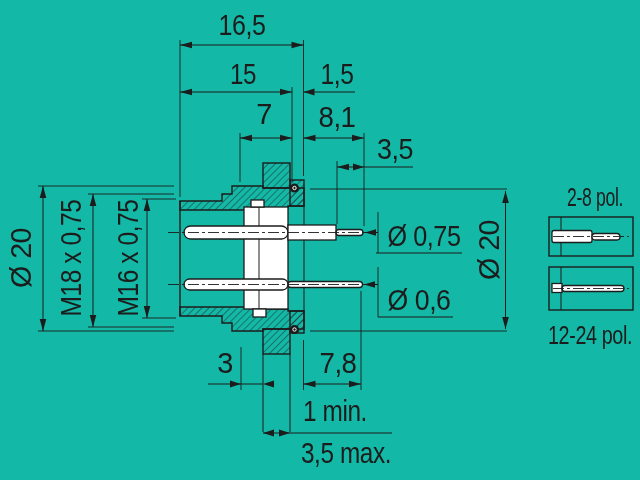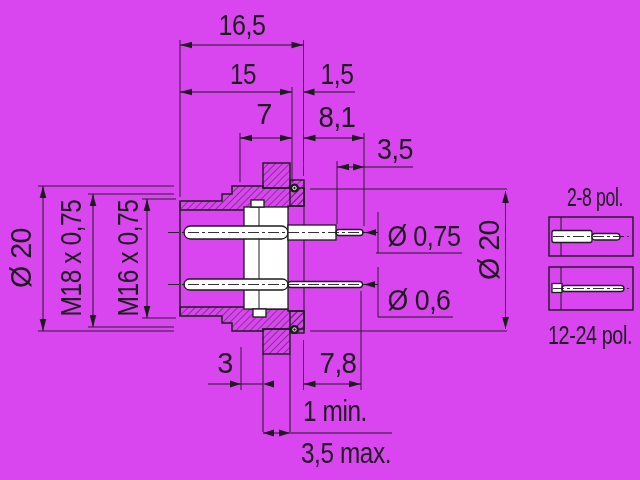--- a/index.html
+++ b/index.html
@@ -1,16 +1,16 @@
 <!DOCTYPE html>
 <html><head>
 <meta charset="utf-8">
 <style>
   html,body{margin:0;padding:0;background:#ffffff;}
-  .stage{position:relative;width:640px;height:480px;background:#d946ef;overflow:hidden;}
+  .stage{position:relative;width:640px;height:480px;background:#14b8a6;overflow:hidden;}
   svg{display:block;}
   .t{font-family:"Liberation Sans",sans-serif;font-size:29px;fill:#1c1c1c;text-anchor:middle;letter-spacing:-0.5px;}
   .ts{font-size:25px;}
   line,path.b,rect.b{stroke:#1c1c1c;}
   .w{stroke:#1c1c1c;stroke-width:0.9;}
   .d{stroke:#1c1c1c;stroke-width:1;}
   .b{stroke-width:1.4;fill:none;}
   .hatch{fill:url(#h);stroke:#1c1c1c;stroke-width:1.4;}
   .white{fill:#ffffff;stroke:#1c1c1c;stroke-width:1.3;}
   .cl{stroke:#1c1c1c;stroke-width:0.9;stroke-dasharray:11 3 3 3;}

